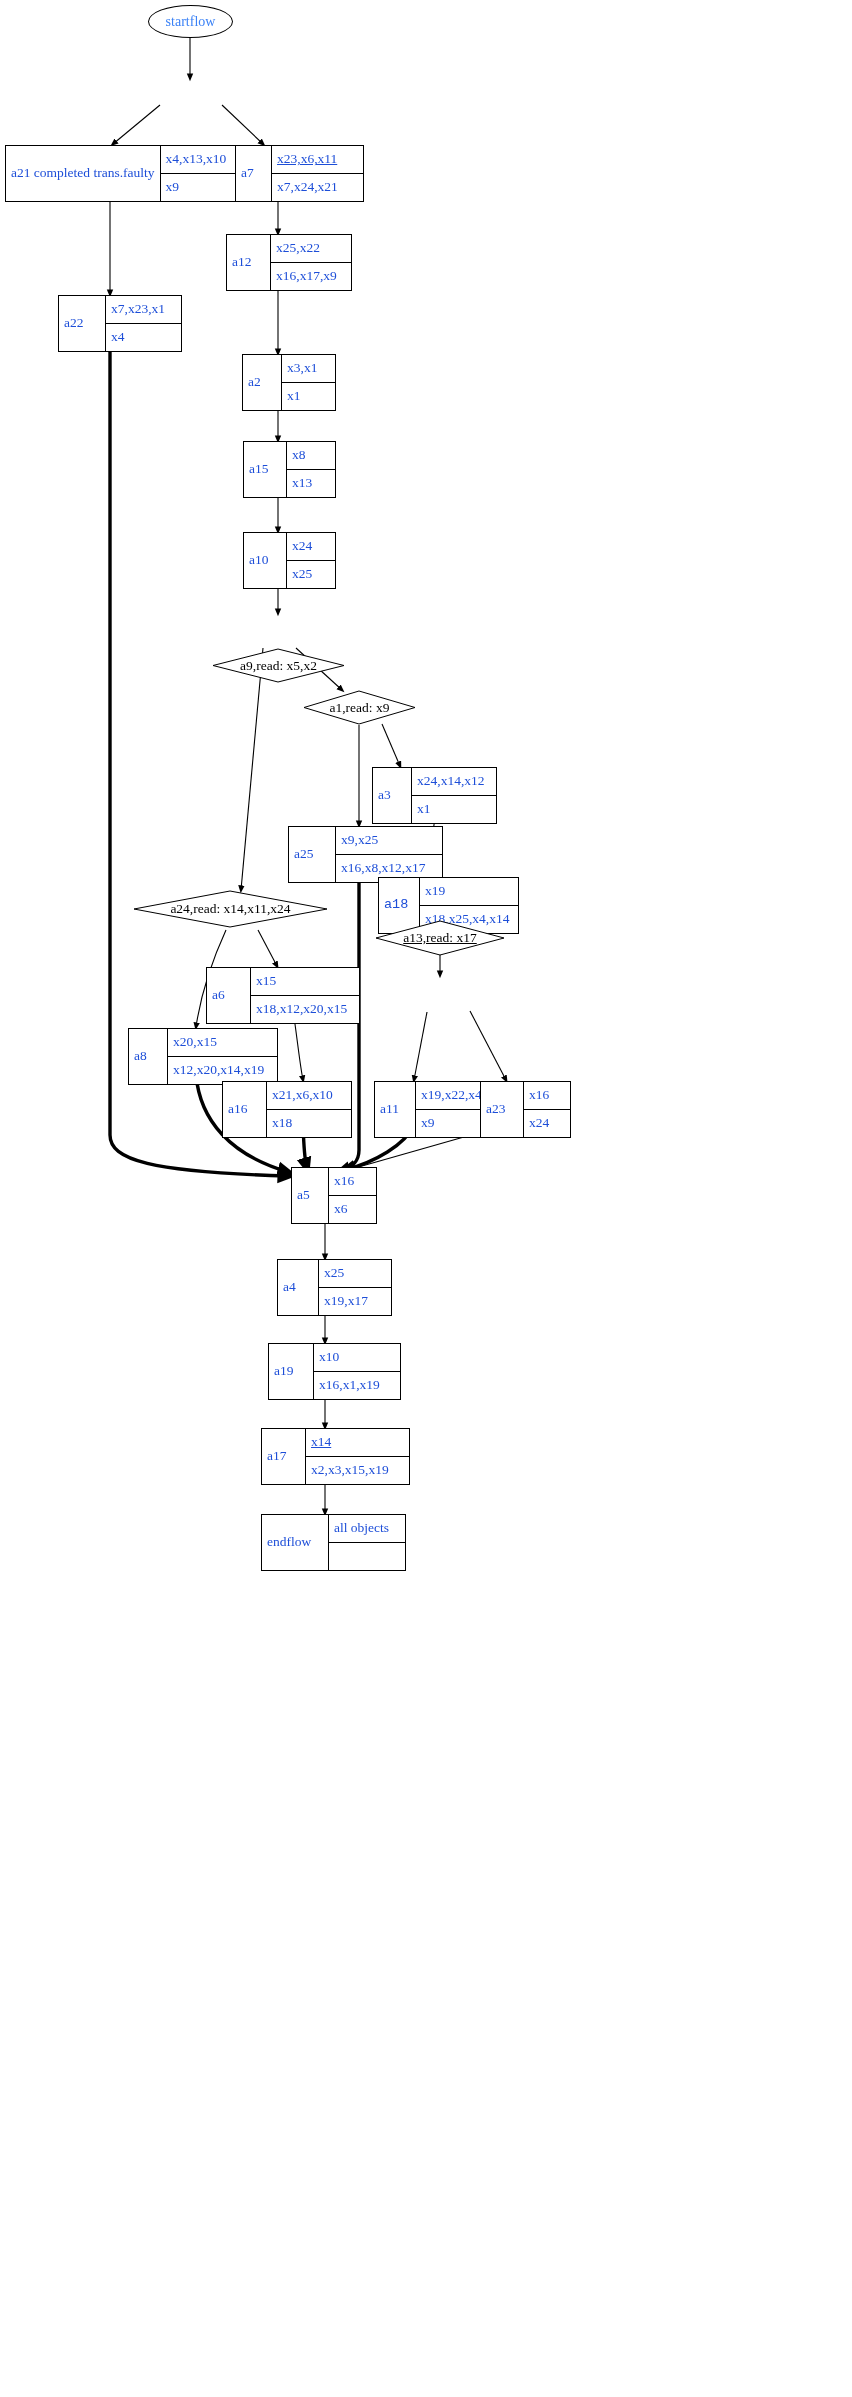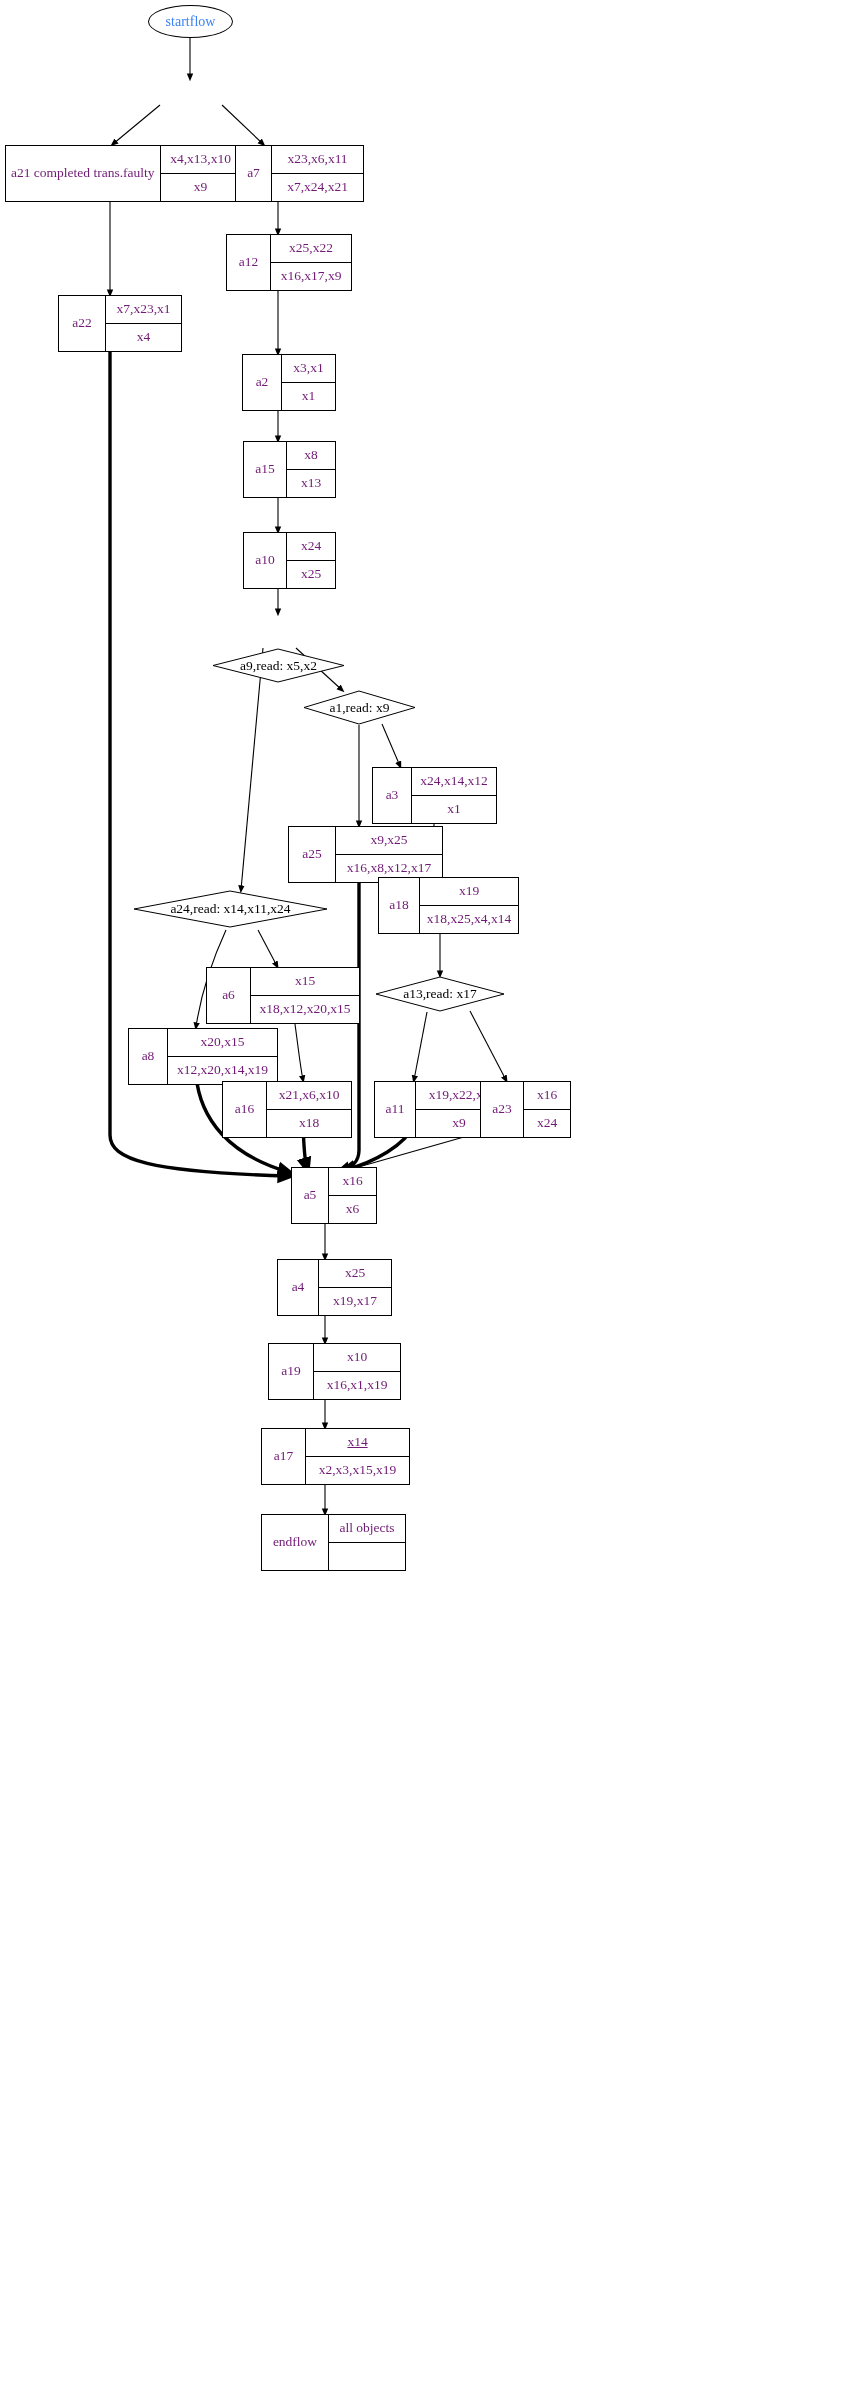--- a/index.html
+++ b/index.html
@@ -32,22 +32,21 @@
   .diamond-wrap span{position:relative;z-index:2;}
 
   table.rec{
     border-collapse:collapse;
     background:#fff;
     table-layout:fixed;
   }
   table.rec td{
     border:1px solid #000;
     font-size:13.5px;
-    color:#701a75;
-    text-align:center;
+    color:#1d4ed8;
     white-space:nowrap;
     padding:1px 5px;
     height:25px;
     line-height:1.05;
     font-family:"Liberation Serif","DejaVu Serif",serif;
   }
   table.rec td.lbl{font-size:13.5px;}
   table.rec td.blank{}
 </style>
 </head>
@@ -145,21 +144,21 @@
     <tr>
           <td>x9</td>
         </tr>
   </tbody>
     </table>
 
   <table class="rec node" style="left:235px;top:145px;">
     <tbody>
         <tr>
       <td class="lbl" rowspan="2" style="width:25px;">a7</td>
-      <td style="width:81px;">x23,x6,x11</td>
+      <td style="width:81px;text-decoration:underline;">x23,x6,x11</td>
     </tr>
     <tr>
           <td>x7,x24,x21</td>
         </tr>
   </tbody>
     </table>
 
   <table class="rec node" style="left:58px;top:295px;">
     <tbody>
         <tr>
@@ -254,21 +253,21 @@
     </tr>
     <tr>
           <td>x16,x8,x12,x17</td>
         </tr>
   </tbody>
     </table>
 
   <table class="rec node" style="left:378px;top:877px;">
     <tbody>
         <tr>
-      <td class="lbl" rowspan="2" style="width:30px;">a18</td>
+      <td class="lbl" rowspan="2" style="width:30px;font-family:Liberation Mono, monospace;">a18</td>
       <td style="width:88px;">x19</td>
     </tr>
     <tr>
           <td>x18,x25,x4,x14</td>
         </tr>
   </tbody>
     </table>
 
   <div class="node diamond-wrap" style="left:133px;top:890px;width:195px;height:38px;align-items:center;">
     <svg width="195" height="38" viewBox="0 0 195 38">
@@ -282,21 +281,21 @@
         <tr>
       <td class="lbl" rowspan="2" style="width:33px;">a6</td>
       <td style="width:98px;">x15</td>
     </tr>
     <tr>
           <td>x18,x12,x20,x15</td>
         </tr>
   </tbody>
     </table>
 
-  <div class="node diamond-wrap" style="left:375px;top:976px;width:130px;height:36px;">
+  <div class="node diamond-wrap" style="left:375px;top:920px;width:130px;height:36px;text-decoration:underline;">
     <svg width="130" height="36" viewBox="0 0 130 36">
       <polygon points="65,1 129,18 65,35 1,18" fill="#fff" stroke="#000" stroke-width="1"></polygon>
     </svg>
     <span>a13,read: x17</span>
   </div>
 
   <table class="rec node" style="left:128px;top:1028px;">
     <tbody>
         <tr>
       <td class="lbl" rowspan="2" style="width:28px;">a8</td>

